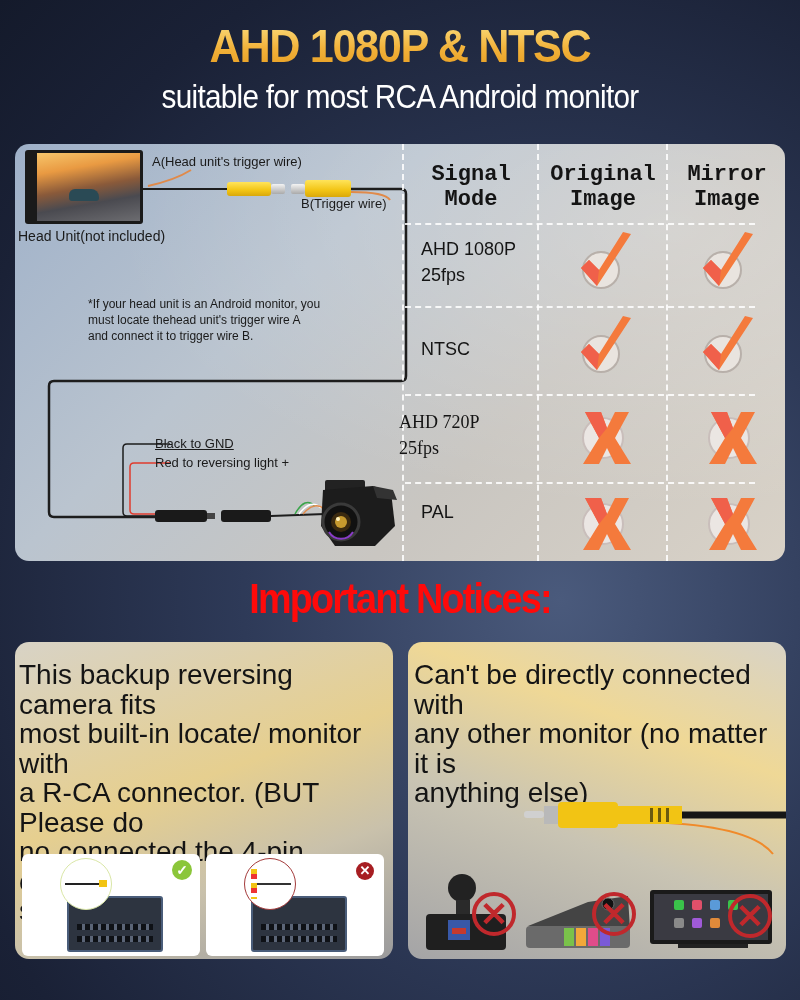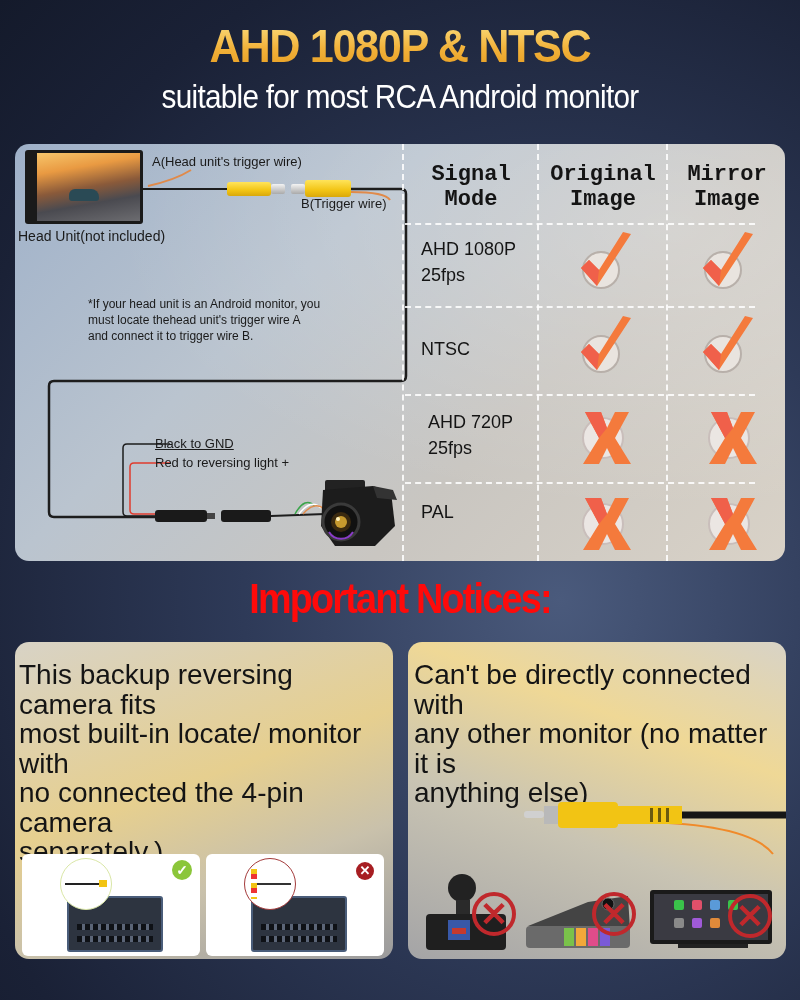--- a/index.html
+++ b/index.html
@@ -206,21 +206,21 @@
     <div>Image</div>
   </div>
 
   <div class="abs td" style="left:406px; top:92px;">
     <div>AHD 1080P</div>
     <div>25fps</div>
   </div>
   <div class="abs td" style="left:406px; top:192px;">
     <div>NTSC</div>
   </div>
-  <div class="abs td" style="left:413px; top:265px;">
+  <div class="abs td" style="left:384px; top:265px;font-family:Liberation Serif, serif;">
     <div>AHD 720P</div>
     <div>25fps</div>
   </div>
   <div class="abs td" style="left:406px; top:355px;">
     <div>PAL</div>
   </div>
 
   <svg class="abs mark" style="left:560px; top:86px;" viewBox="0 0 62 62">
     <circle cx="26" cy="40" r="18" fill="#e9e4df" stroke="#b8b0aa" stroke-width="2"></circle>
     <path d="M6 38 L22 56 L56 4 L48 2 L24 40 L14 30 Z" fill="#f47a3c"></path>
@@ -263,20 +263,21 @@
     <path d="M10 4 L26 4 L32 20 L24 30 Z" fill="#f0604a"></path>
   </svg>
 </div>
 
 <div class="abs notice">Important Notices:</div>
 
 <div class="abs card card-left">
   <div class="abs card-text" style="left:4px; top:18px;">
     <div>This backup reversing camera fits</div>
     <div>most built-in locate/ monitor with</div>
+    <div>a R-CA connector. (BUT Please do</div>
     <div>no connected the 4-pin camera</div>
     <div>separately.)</div>
   </div>
 
   <div class="abs thumb" style="left:7px;">
     <div class="abs stereo">
       <div class="abs stereo-row" style="top:26px;"></div>
       <div class="abs stereo-row" style="top:38px;"></div>
     </div>
     <div class="abs zoom-circle" style="border:1px solid #d9e6a6;">

